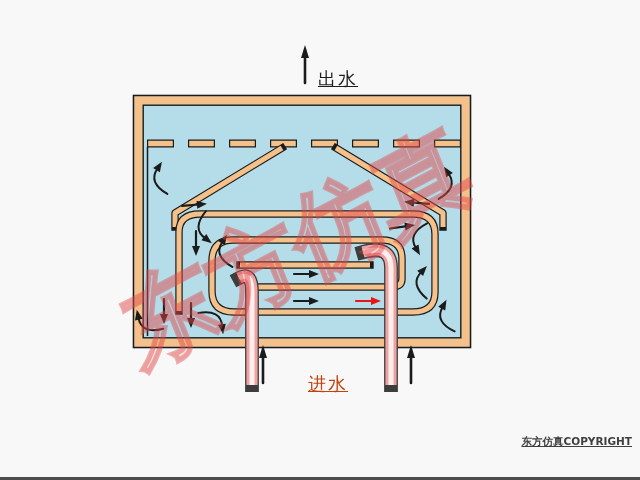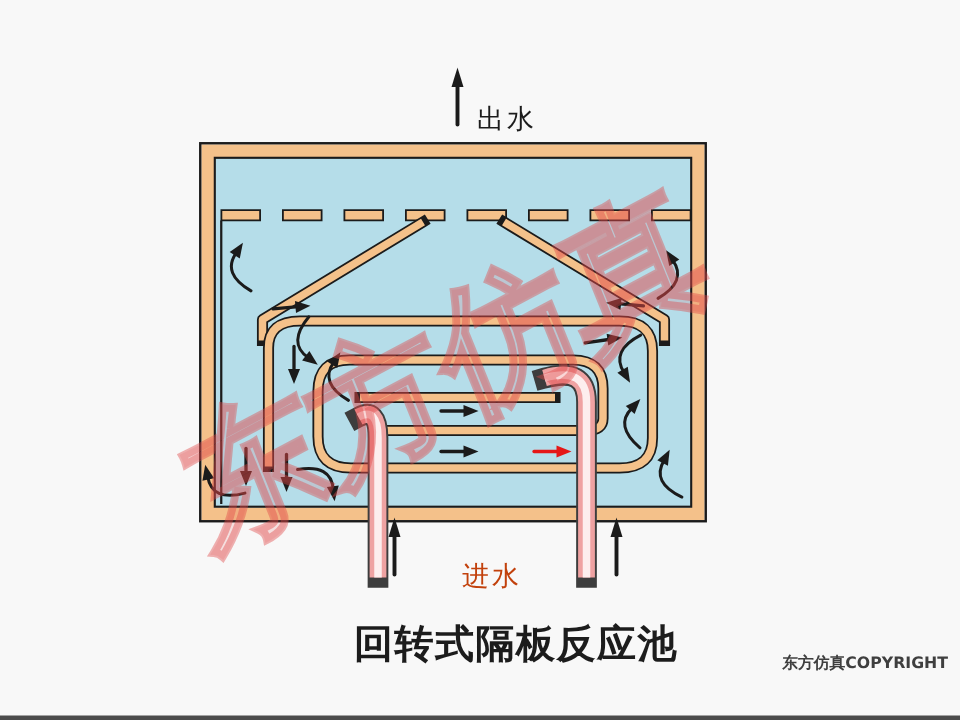--- a/index.html
+++ b/index.html
@@ -7,21 +7,21 @@
     position:relative;width:640px;height:480px;overflow:hidden;
     background:var(--background,#f8f8f8);
     font-family:"DejaVu Sans",sans-serif;
   }
   svg{position:absolute;left:0;top:0;}
   .bk{fill:none;stroke:var(--outline,#1b1b1b);stroke-width:7.4;stroke-linecap:square;stroke-linejoin:round;}
   .tn{fill:none;stroke:var(--wall,#f4c18a);stroke-width:5;stroke-linecap:butt;stroke-linejoin:round;}
   .pipe-bk{fill:none;stroke:var(--pipe-outline,#3d3d3d);stroke-width:13.8;stroke-linecap:square;stroke-linejoin:round;}
   .pipe-pk{fill:none;stroke:var(--pipe,#efa2a2);stroke-width:11.2;stroke-linecap:butt;stroke-linejoin:round;}
   .pipe-co{fill:none;stroke:var(--pipe-core,#fdeeee);stroke-width:5;stroke-linecap:butt;stroke-linejoin:round;}
-  .lbl{position:absolute;color:#1c1c1c;white-space:nowrap;}
+  .lbl{position:absolute;color:#1c1c1c;white-space:nowrap;text-decoration:underline;}
   .lbl-outlet{left:318px;top:67px;font-size:18px;letter-spacing:2px;}
   .lbl-inlet{left:308px;top:372px;font-size:18px;letter-spacing:2px;color:#c2410c;}
   .lbl-title{left:236px;top:412px;font-size:26px;font-weight:bold;letter-spacing:1px;
              font-family:"DejaVu Serif",serif;}
   .lbl-copyright{right:8px;top:435px;font-size:10.5px;font-weight:bold;color:#3f3f3f;}
   .watermark{
     position:absolute;left:122px;top:264px;font-size:95px;font-weight:bold;line-height:100px;
     color:rgba(224,72,72,0.14);
     -webkit-text-stroke:2.5px rgba(224,72,72,0.42);
     transform:rotate(-28deg) skewX(-6deg);
@@ -167,17 +167,16 @@
       <path class="pipe-bk" d="M 363 252 Q 391 244 391 268 L 391 385"></path>
       <path class="pipe-pk" d="M 363 252 Q 391 244 391 268 L 391 385"></path>
       <path class="pipe-co" d="M 363 252 Q 391 244 391 268 L 391 385"></path>
     </g>
   </svg>
 
   <div class="watermark">东方仿真</div>
 
   <div class="lbl lbl-outlet">出水</div>
   <div class="lbl lbl-inlet">进水</div>
-  <div class="lbl lbl-title">回转式隔板反应池</div>
   <div class="lbl lbl-copyright">东方仿真COPYRIGHT</div>
 
   <div class="frame-bottom"></div>
 </div>
 
 </body></html>

